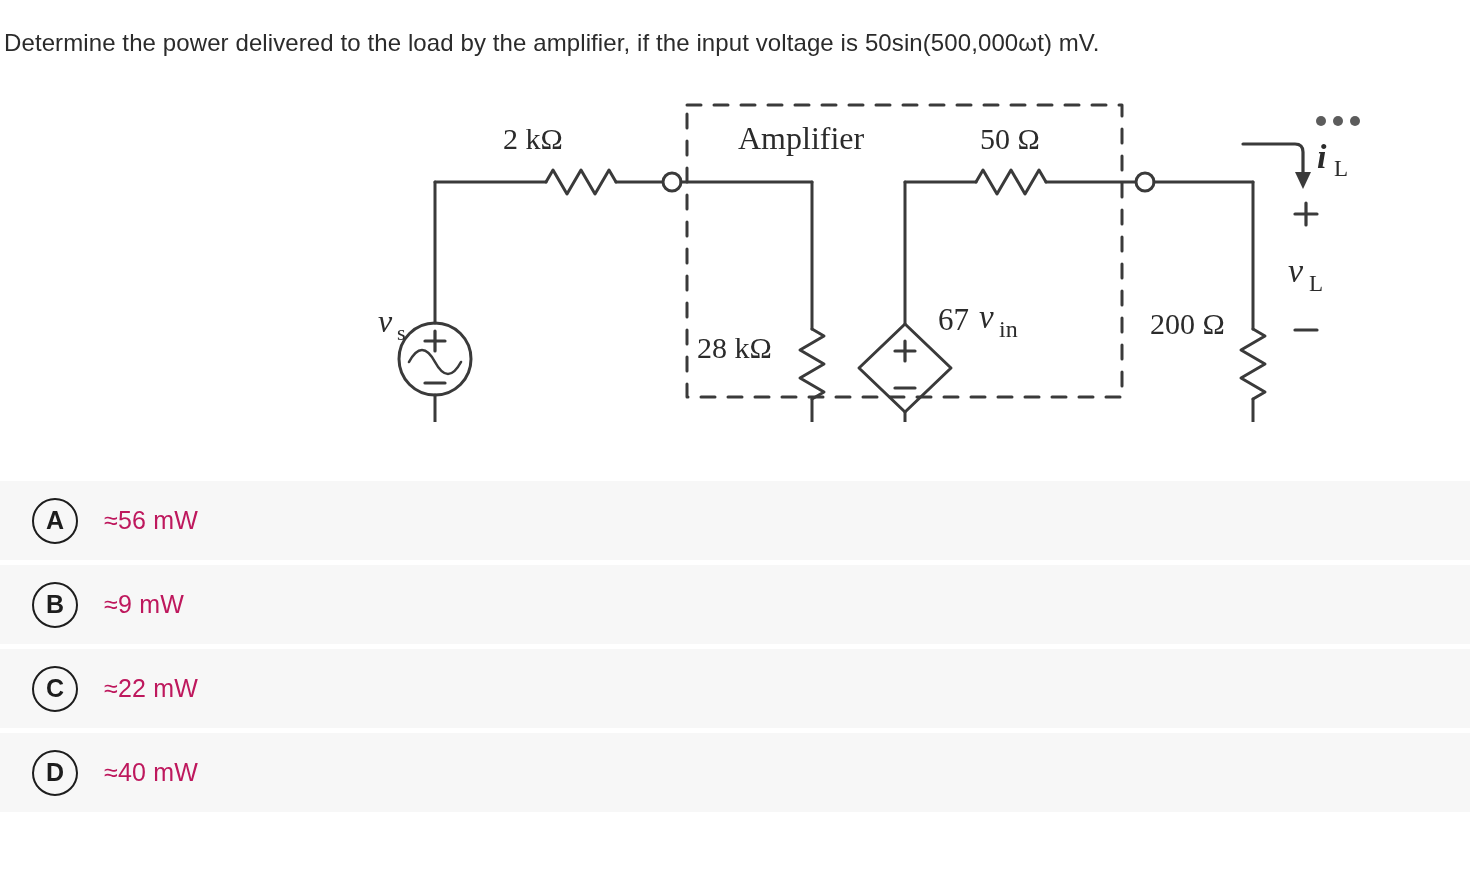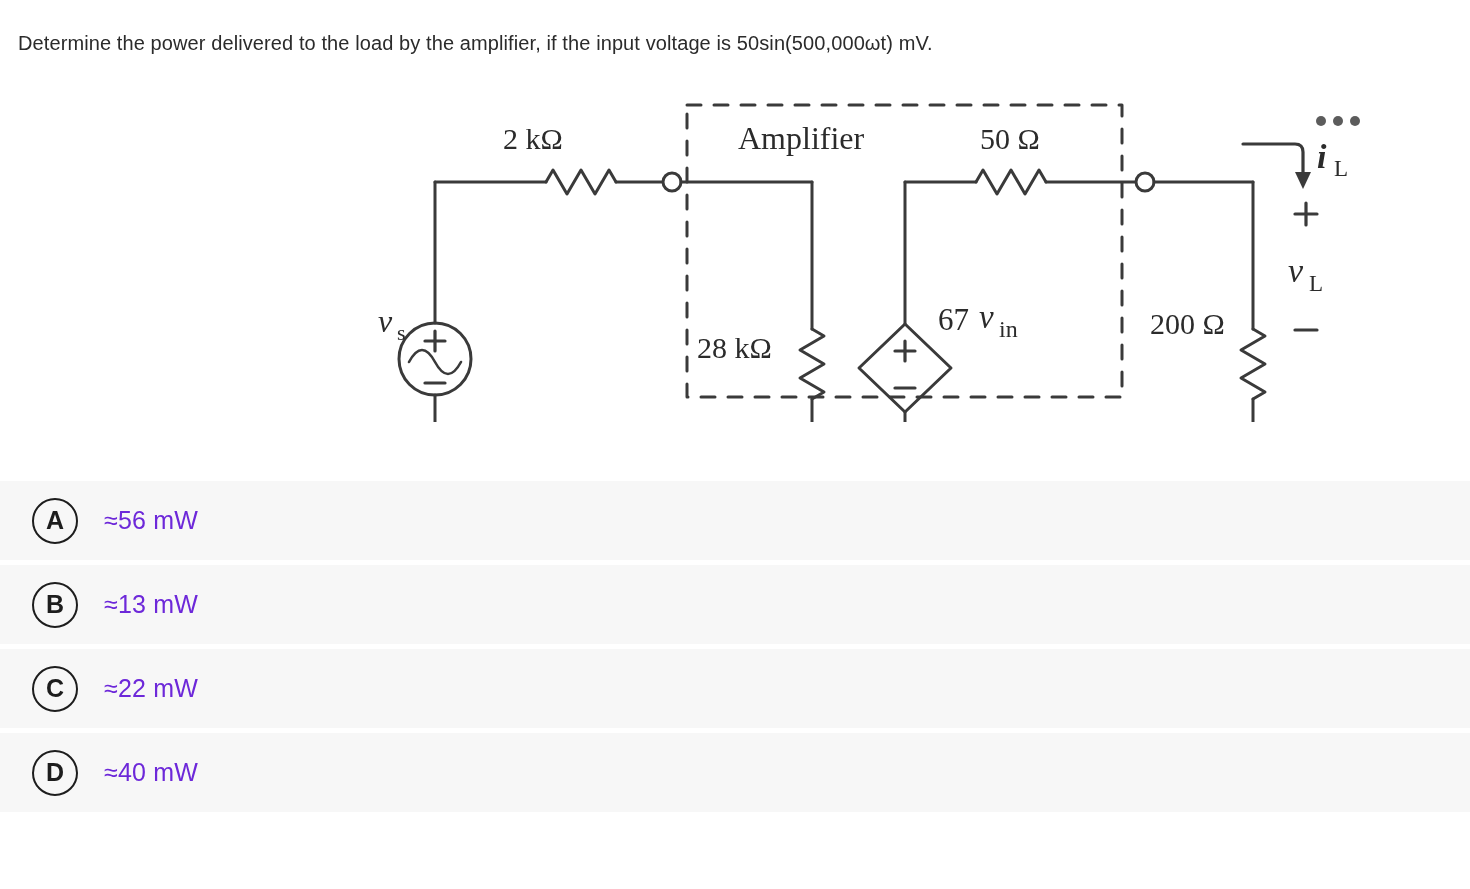--- a/index.html
+++ b/index.html
@@ -12,24 +12,24 @@
     height: 889px;
     font-family: "Liberation Sans", sans-serif;
     color: #262626;
     overflow: hidden;
     position: relative;
   }
 
   
   .question-prompt {
     position: absolute;
-    left: 18px;
+    left: 4px;
     top: 28px;
     width: 1430px;
-    font-size: 20px;
+    font-size: 24px;
     line-height: 30px;
     color: #2b2b2b;
     letter-spacing: 0.1px;
     white-space: nowrap;
   }
 
   
   .figure-wrap {
     position: absolute;
     left: 0px;
@@ -85,21 +85,21 @@
     align-items: center;
     justify-content: center;
     font-size: 25px;
     font-weight: bold;
     color: #1d1d1d;
     box-sizing: border-box;
   }
   .option-text {
     margin-left: 26px;
     font-size: 25px;
-    color: #6d28d9;
+    color: #be185d;
     letter-spacing: 0.2px;
   }
 </style>
 </head>
 <body>
 
 <div class="question-prompt">Determine the power delivered to the load by the amplifier, if the input voltage is 50sin(500,000ωt) mV.</div>
 
 <div class="kebab-menu">
   <span></span>
@@ -213,21 +213,21 @@
 
 <div class="options">
 
   <div class="option-row">
     <div class="option-badge">A</div>
     <div class="option-text">≈56 mW</div>
   </div>
 
   <div class="option-row">
     <div class="option-badge">B</div>
-    <div class="option-text">≈13 mW</div>
+    <div class="option-text">≈9 mW</div>
   </div>
 
   <div class="option-row">
     <div class="option-badge">C</div>
     <div class="option-text">≈22 mW</div>
   </div>
 
   <div class="option-row">
     <div class="option-badge">D</div>
     <div class="option-text">≈40 mW</div>

